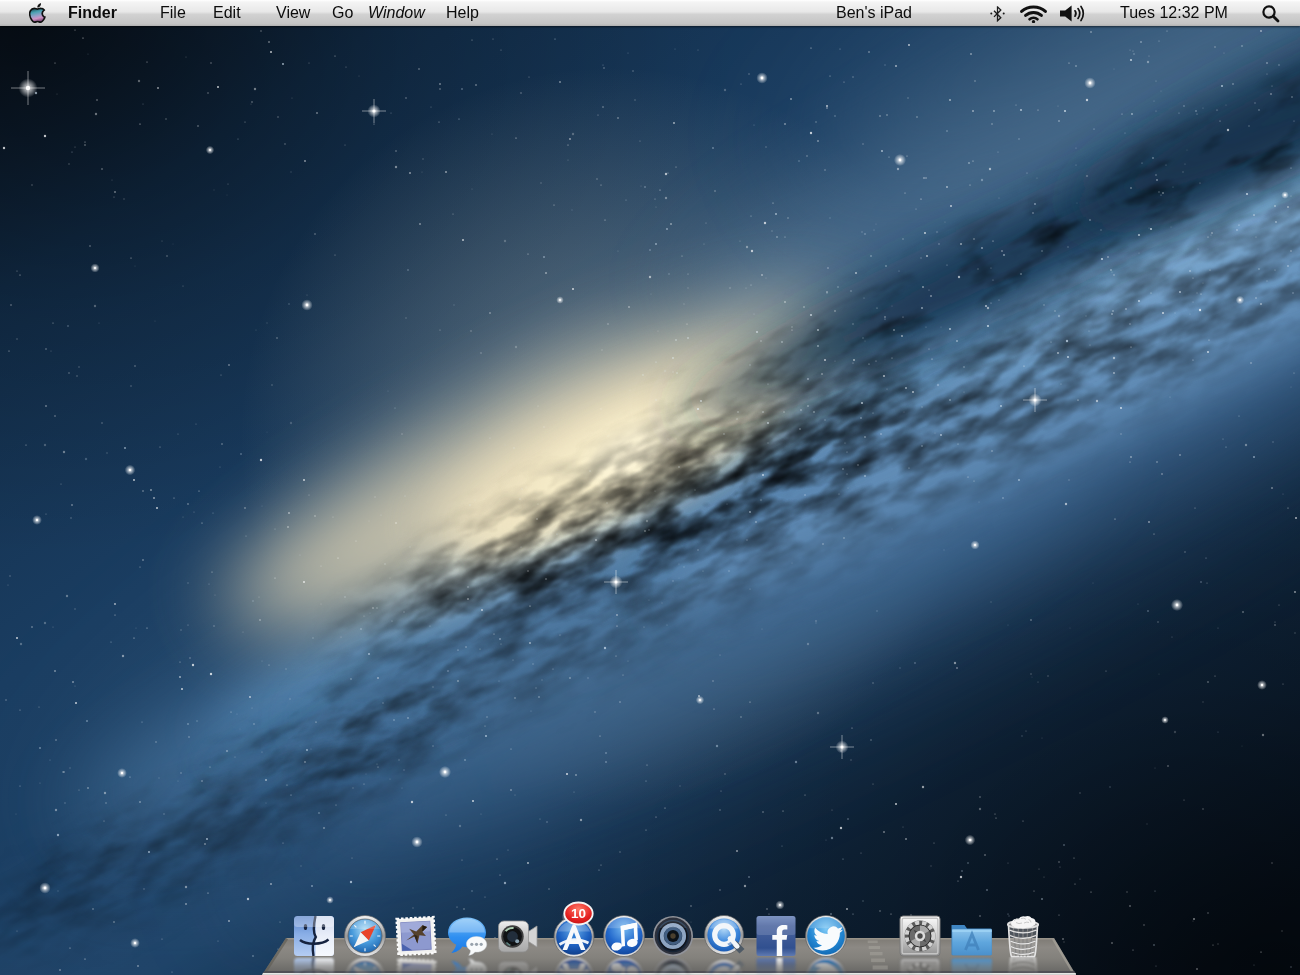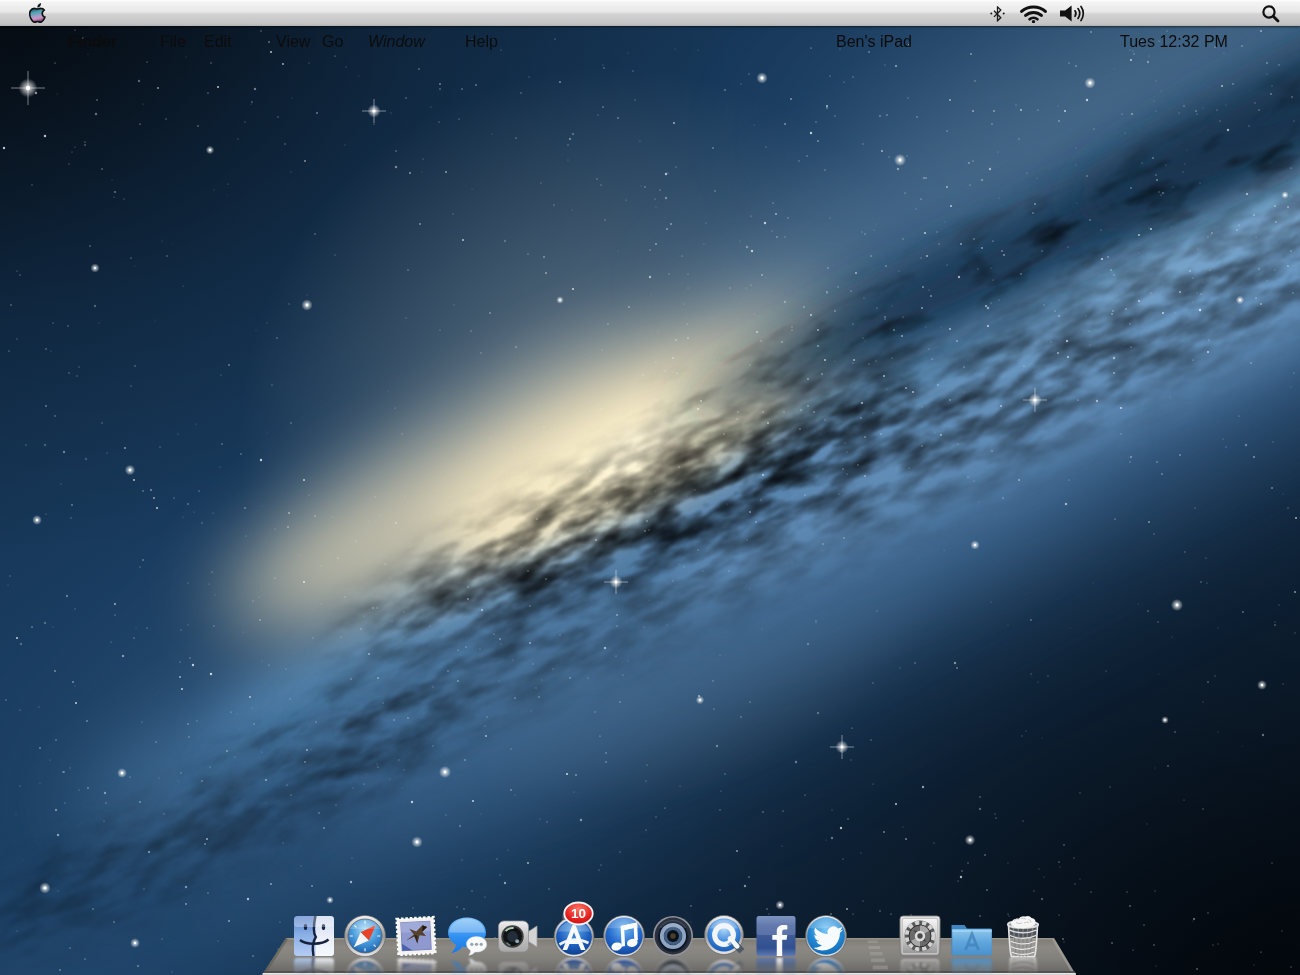--- a/index.html
+++ b/index.html
@@ -3,21 +3,21 @@
 <style>
 html,body{margin:0;padding:0;width:1300px;height:975px;overflow:hidden;background:#0a111b;}
 *{box-sizing:border-box;}
 body{font-family:"Liberation Sans",sans-serif;}
 #desktop{position:absolute;inset:0;width:1300px;height:975px;}
 #wall{position:absolute;left:0;top:0;}
 #menubar{position:absolute;left:0;top:0;width:1300px;height:26px;
  background:linear-gradient(#ffffff 0%,#f4f4f4 8%,#e8e8e8 45%,#d2d2d2 55%,#c4c4c4 92%,#b0b0b0 100%);
  box-shadow:0 1px 2px rgba(0,0,0,.55);
  color:#0c0c0c;font-size:16px;}
-#menubar .mi{position:absolute;top:0;line-height:25px;letter-spacing:0px;margin-top:29px;}
+#menubar .mi{position:absolute;top:0;line-height:25px;letter-spacing:0px;}
 #menubar .bold{font-weight:bold;}
 </style></head>
 <body>
 <div id="desktop">
 <svg id="wall" width="1300" height="975" viewBox="0 0 1300 975" xmlns="http://www.w3.org/2000/svg">
 <defs>
 <linearGradient id="sky" x1="0" y1="0" x2="0.92" y2="1">
  <stop offset="0" stop-color="#0d1a2a"></stop>
  <stop offset="0.16" stop-color="#122e4b"></stop>
  <stop offset="0.38" stop-color="#1a3d61"></stop>
@@ -1323,25 +1323,25 @@
    <stop offset="0.55" stop-color="#93a0c8"></stop>
             <stop offset="0.75" stop-color="#cf93c4"></stop>
             <stop offset="1" stop-color="#744270"></stop>
   </linearGradient>
         </defs>
   <path fill="url(#apg)" stroke="#101010" stroke-width="1.7" d="M13.2 10.6c0-2.3 1.9-3.4 2-3.5-1.1-1.6-2.8-1.8-3.4-1.8-1.4-.1-2.8.8-3.5.8-.7 0-1.8-.8-3-.8-1.5 0-3 .9-3.8 2.3-1.6 2.8-.4 7 1.2 9.3.8 1.1 1.7 2.4 2.9 2.3 1.2 0 1.6-.7 3-.7 1.4 0 1.8.7 3 .7 1.3 0 2.1-1.1 2.9-2.3.9-1.3 1.3-2.6 1.3-2.7-.1 0-2.6-1-2.6-3.6z"></path>
   <path fill="#161616" d="M11.1 3.3c.6-.8 1.1-1.9.9-3-.9 0-2 .6-2.7 1.4-.6.7-1.1 1.8-1 2.9 1.1.1 2.1-.5 2.8-1.3z"></path>
  </svg>
  <div class="mi bold" style="left:68px;">Finder</div>
  <div class="mi" style="left:160px;">File</div>
- <div class="mi" style="left:204px;">Edit</div>
+ <div class="mi" style="left:213px;">Edit</div>
  <div class="mi" style="left:276px;">View</div>
- <div class="mi" style="left:322px;">Go</div>
+ <div class="mi" style="left:332px;">Go</div>
  <div class="mi" style="left:368px;font-style:italic;">Window</div>
- <div class="mi" style="left:465px;">Help</div>
+ <div class="mi" style="left:446px;">Help</div>
  <div class="mi" style="left:836px;">Ben's iPad</div>
  <svg style="position:absolute;left:990px;top:5px;" width="15" height="17" viewBox="0 0 15 17">
   <g stroke="#1b1b1b" stroke-width="1.3" fill="none">
    <path d="M7.5 1.2 v14.6 l3.3-3.1 -6.8-7 M7.5 15.8 l3.3-3.1 M7.5 8.5 l3.3-3.4 -3.3-3.2 M4 11.9 l6.8-6.9"></path>
   </g>
   <circle cx="1.3" cy="8.5" r="1.0" fill="#1b1b1b"></circle>
         <circle cx="13.7" cy="8.5" r="1.0" fill="#1b1b1b"></circle>
  </svg>
  <svg style="position:absolute;left:1019px;top:5px;" width="29" height="18" viewBox="0 0 29 18">
   <g fill="none" stroke="#111" stroke-linecap="round">

